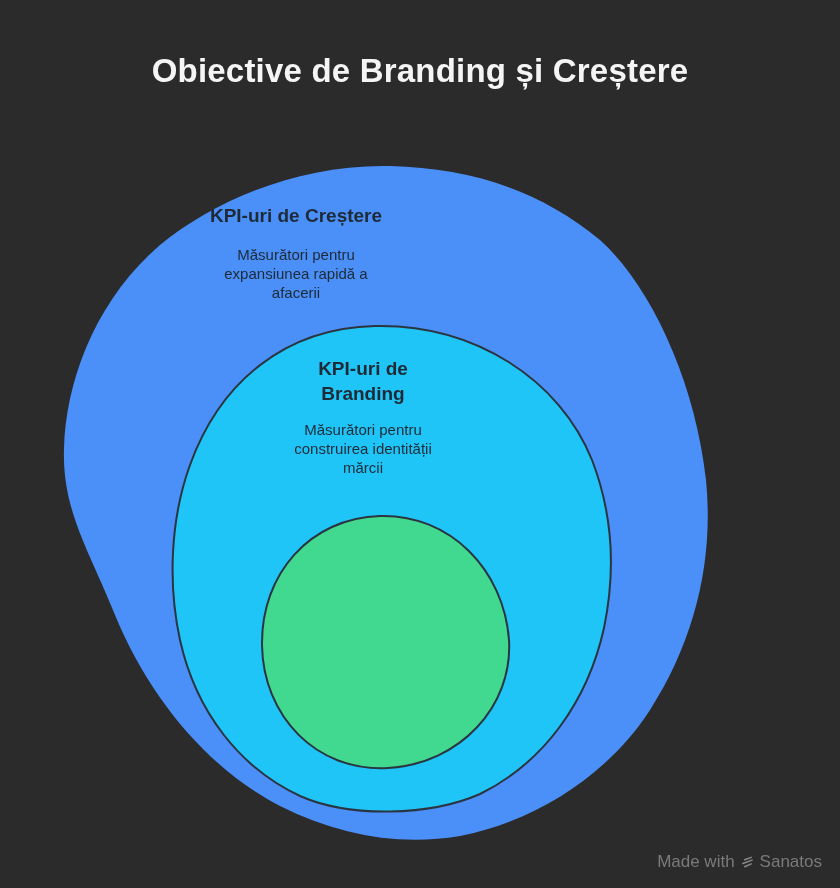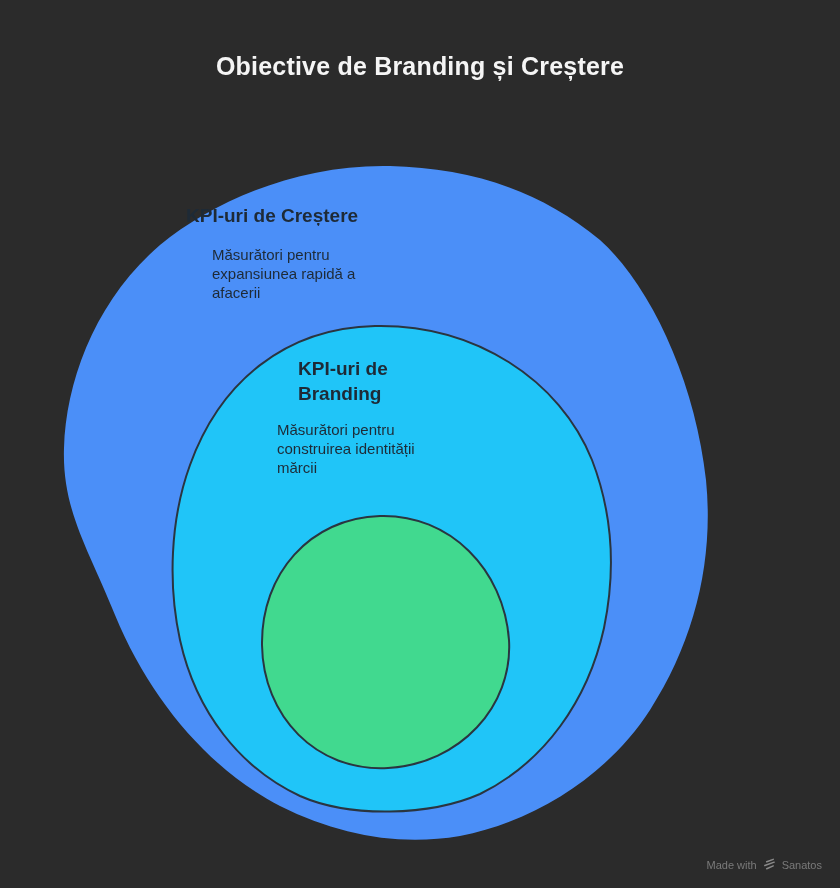--- a/index.html
+++ b/index.html
@@ -15,38 +15,39 @@
     background: #2b2b2b;
     overflow: hidden;
   }
   .page-title {
     position: absolute;
     top: 52px;
     left: 0;
     width: 840px;
     margin: 0;
     text-align: center;
-    font-size: 25px;
+    font-size: 33px;
     font-weight: bold;
     color: #f5f5f5;
     letter-spacing: 0.2px;
   }
   svg.venn {
     position: absolute;
     top: 0;
     left: 0;
     width: 840px;
     height: 888px;
     display: block;
   }
   .ring { stroke: none; }
   .ring.outlined { stroke: #2a3540; stroke-width: 2; }
 
   .label-block {
     position: absolute;
+    text-align: center;
     color: #1e2a36;
   }
   .ring-title {
     font-size: 19px;
     font-weight: bold;
     line-height: 25px;
     margin: 0 auto;
   }
   .ring-desc {
     font-size: 15px;
@@ -63,21 +64,21 @@
   .inner-label { left: 275px; top: 605px; width: 220px; }
   .inner-label .ring-desc { margin-top: 13px; max-width: 148px; }
 
   .footer {
     position: absolute;
     right: 18px;
     bottom: 16px;
     display: flex;
     align-items: center;
     gap: 5px;
-    font-size: 11px;
+    font-size: 17px;
     color: #7a7a7a;
     cursor: pointer;
   }
   .napkin-icon { width: 15px; height: 15px; display: block; }
 </style>
 </head>
 <body>
 
 <div class="canvas">
 

